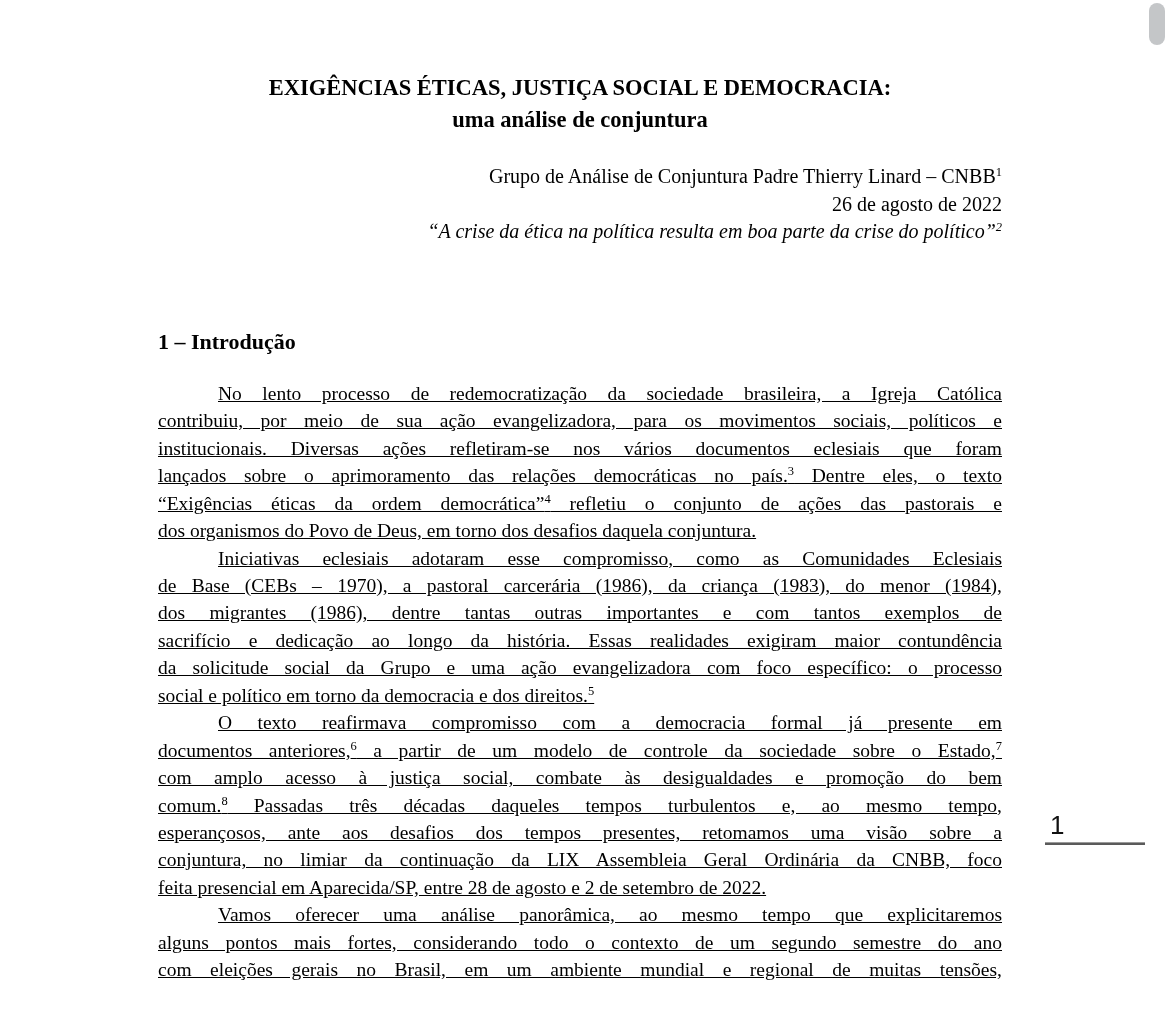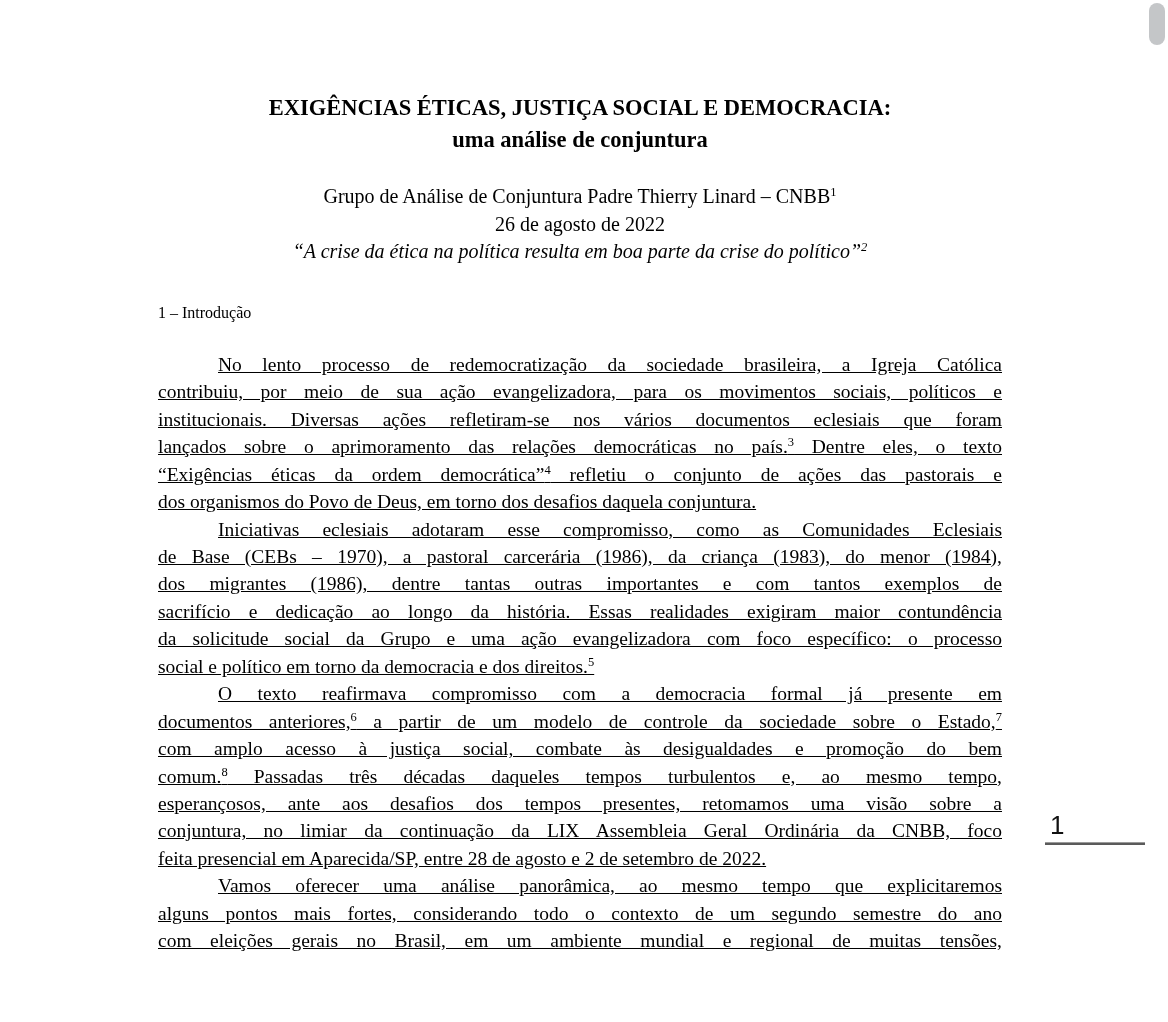--- a/index.html
+++ b/index.html
@@ -16,38 +16,38 @@
     font-family: "Liberation Serif", "DejaVu Serif", serif;
     color: #000000;
   }
   .page {
     position: absolute;
     left: 158px;
     top: 0;
     width: 844px;
   }
   .title {
-    margin: 92px 0 0 0;
+    margin: 72px 0 0 0;
     font-size: 22.5px;
     line-height: 32px;
     font-weight: bold;
     text-align: center;
   }
   .byline {
     margin-top: 27px;
     font-size: 20px;
     line-height: 27.6px;
-    text-align: center;
+    text-align: right;
   }
   .byline-line.italic { font-style: italic; }
   .heading {
-    margin: 33px 0 0 0;
-    font-size: 16px;
+    margin: 82px 0 0 0;
+    font-size: 22px;
     line-height: 27px;
-    font-weight: normal;
+    font-weight: bold;
   }
   .bodytext {
     margin-top: 25px;
     font-size: 19.5px;
     line-height: 27.45px;
   }
   .para { margin: 0; }
   .line {
     text-align: justify;
     text-align-last: justify;

